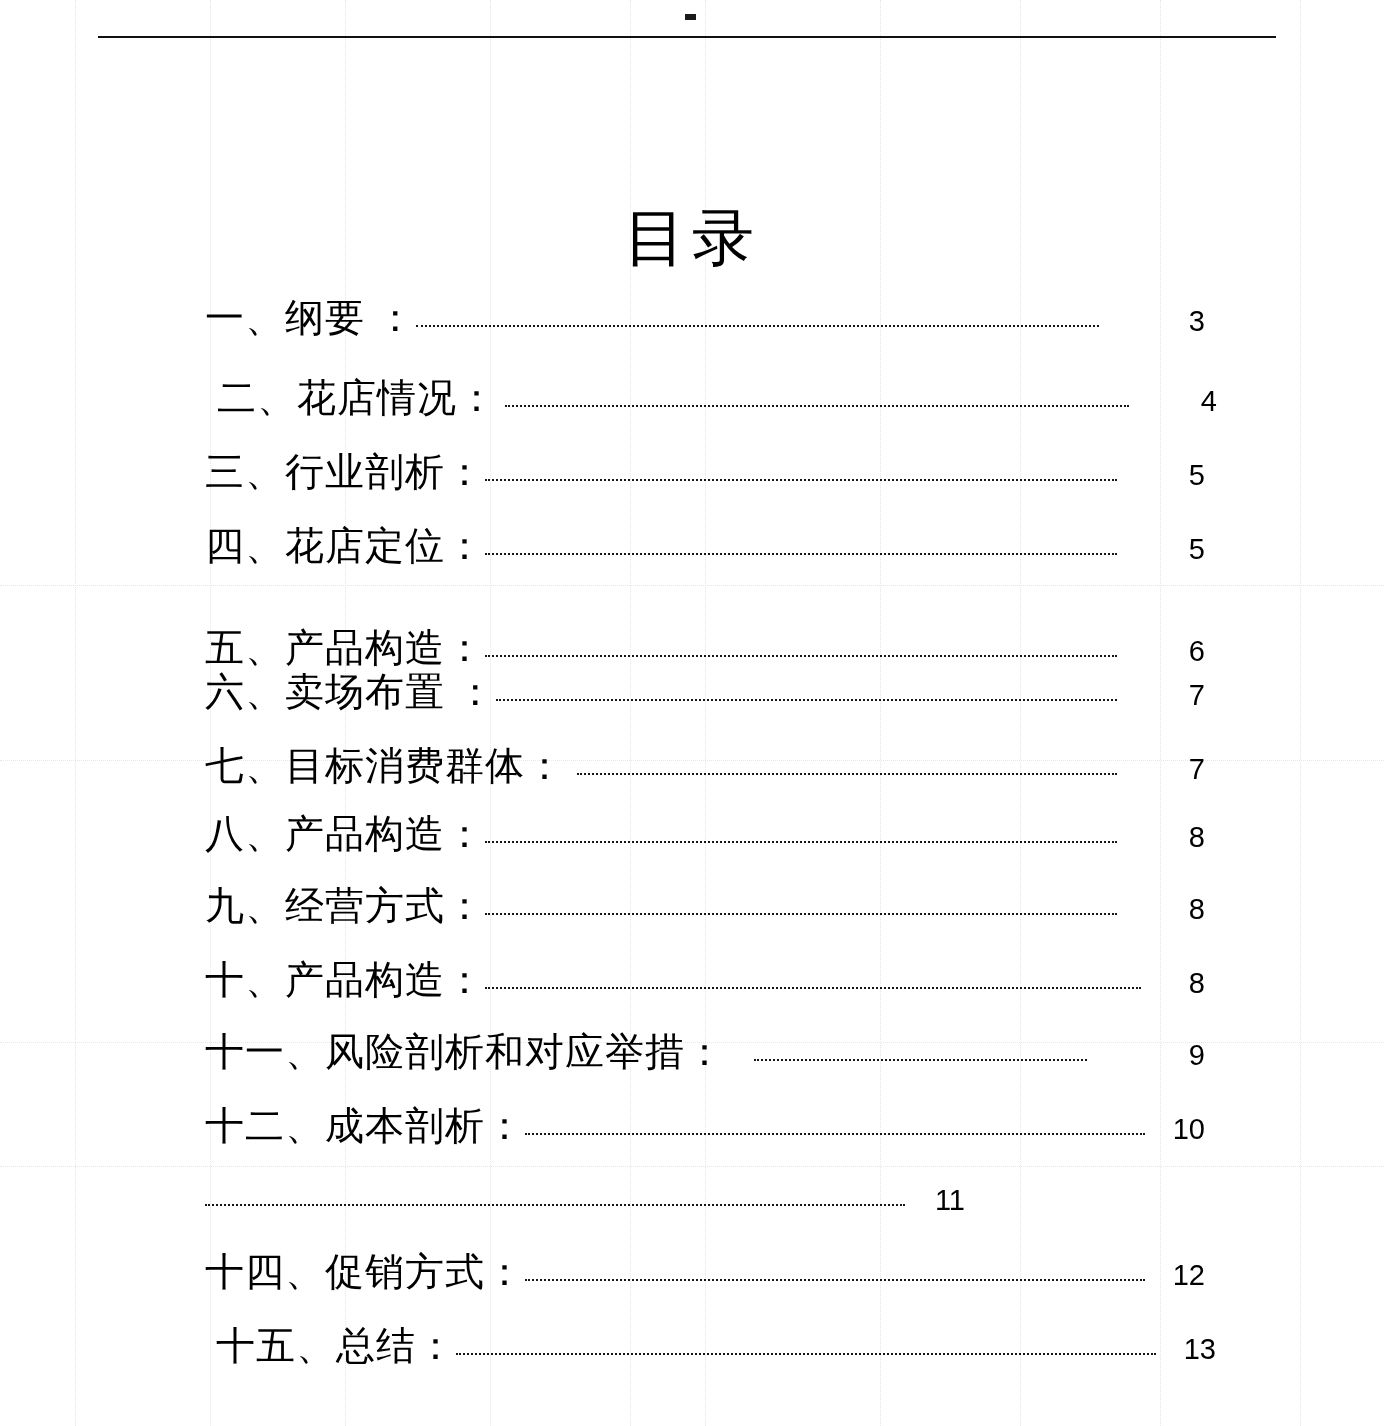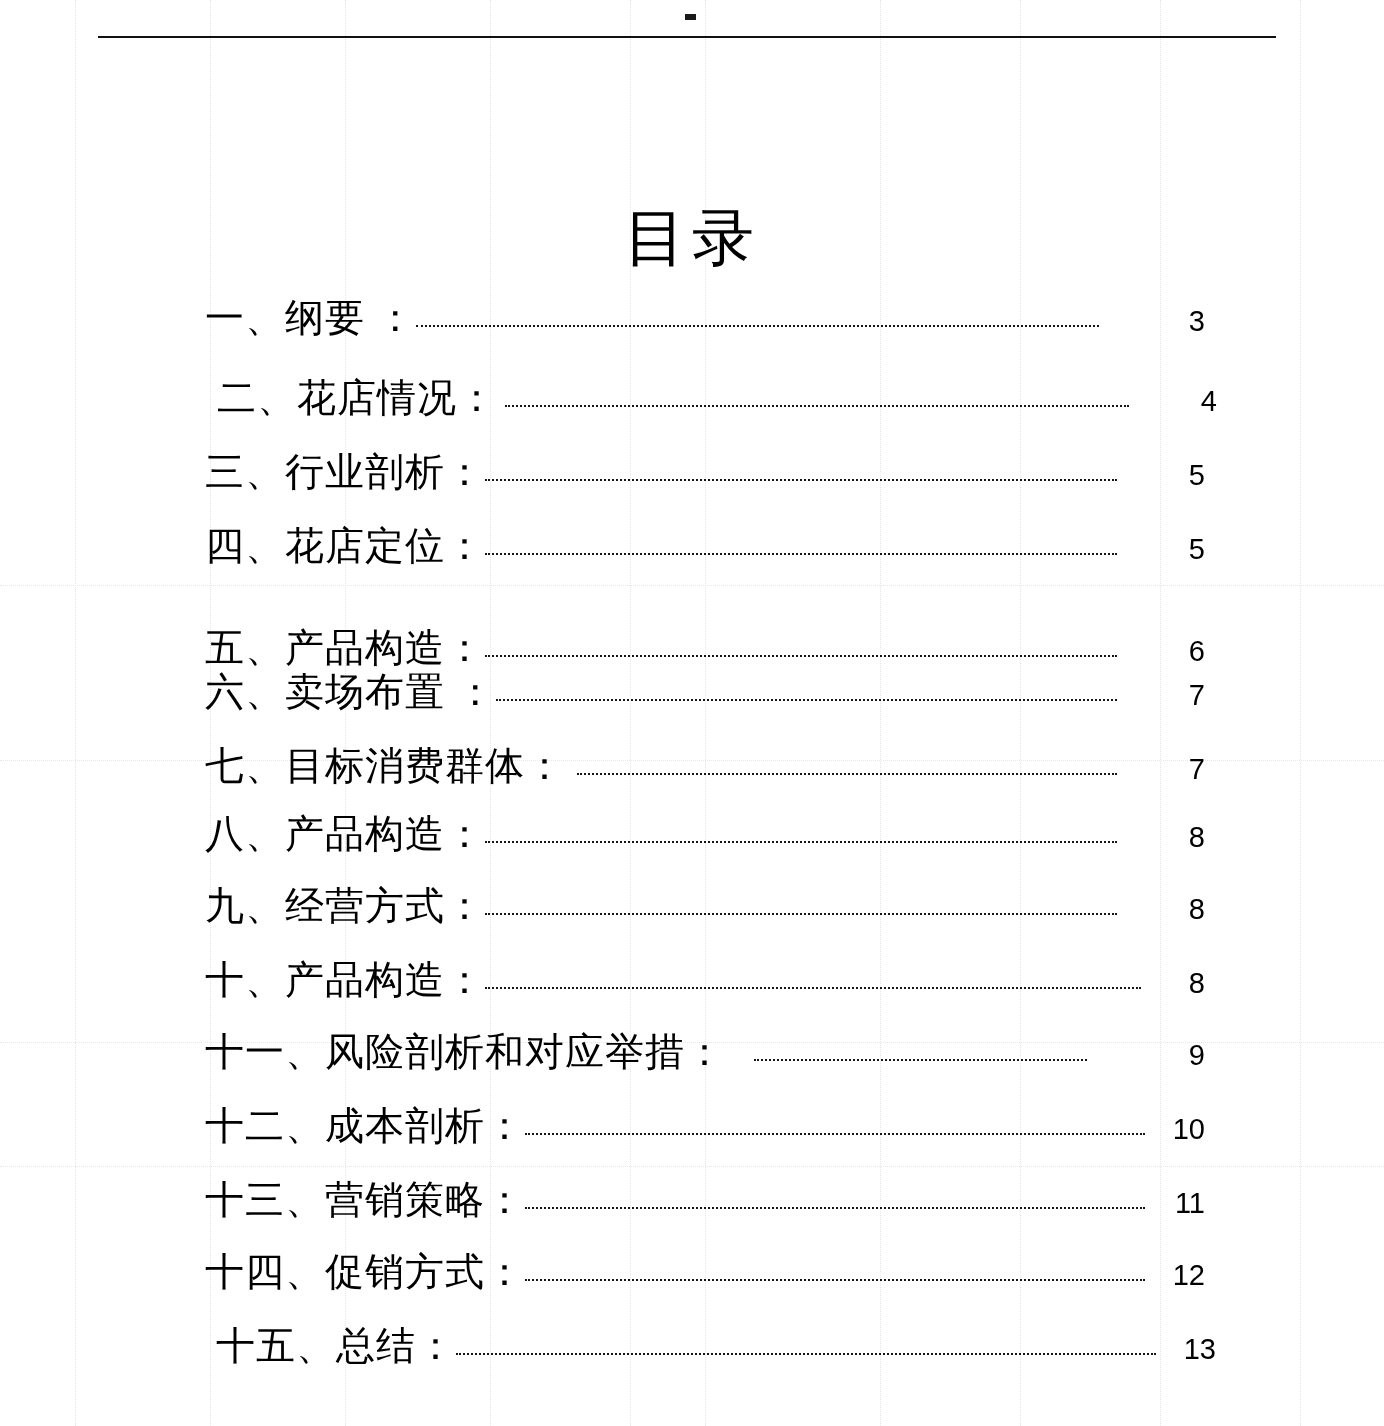--- a/index.html
+++ b/index.html
@@ -211,21 +211,20 @@
         <span class="toc-gap" style="width: 2px;"></span>
         <span class="toc-page">9</span>
       </div>
       <div class="toc-entry" style="top: 1104px;">
         <span class="toc-label">十二、成本剖析：</span>
         <span class="toc-leader" style="margin-left: 0px; max-width: 700px;"></span>
         <span class="toc-gap" style="width: 2px;"></span>
         <span class="toc-page">10</span>
       </div>
       <div class="toc-entry" style="top: 1178px;">
-        <span class="toc-label">十三、营销策略：</span>
         <span class="toc-leader" style="margin-left: 0px; max-width: 700px;"></span>
         <span class="toc-gap" style="width: 2px;"></span>
         <span class="toc-page">11</span>
       </div>
       <div class="toc-entry" style="top: 1250px;">
         <span class="toc-label">十四、促销方式：</span>
         <span class="toc-leader" style="margin-left: 0px; max-width: 700px;"></span>
         <span class="toc-gap" style="width: 2px;"></span>
         <span class="toc-page">12</span>
       </div>

